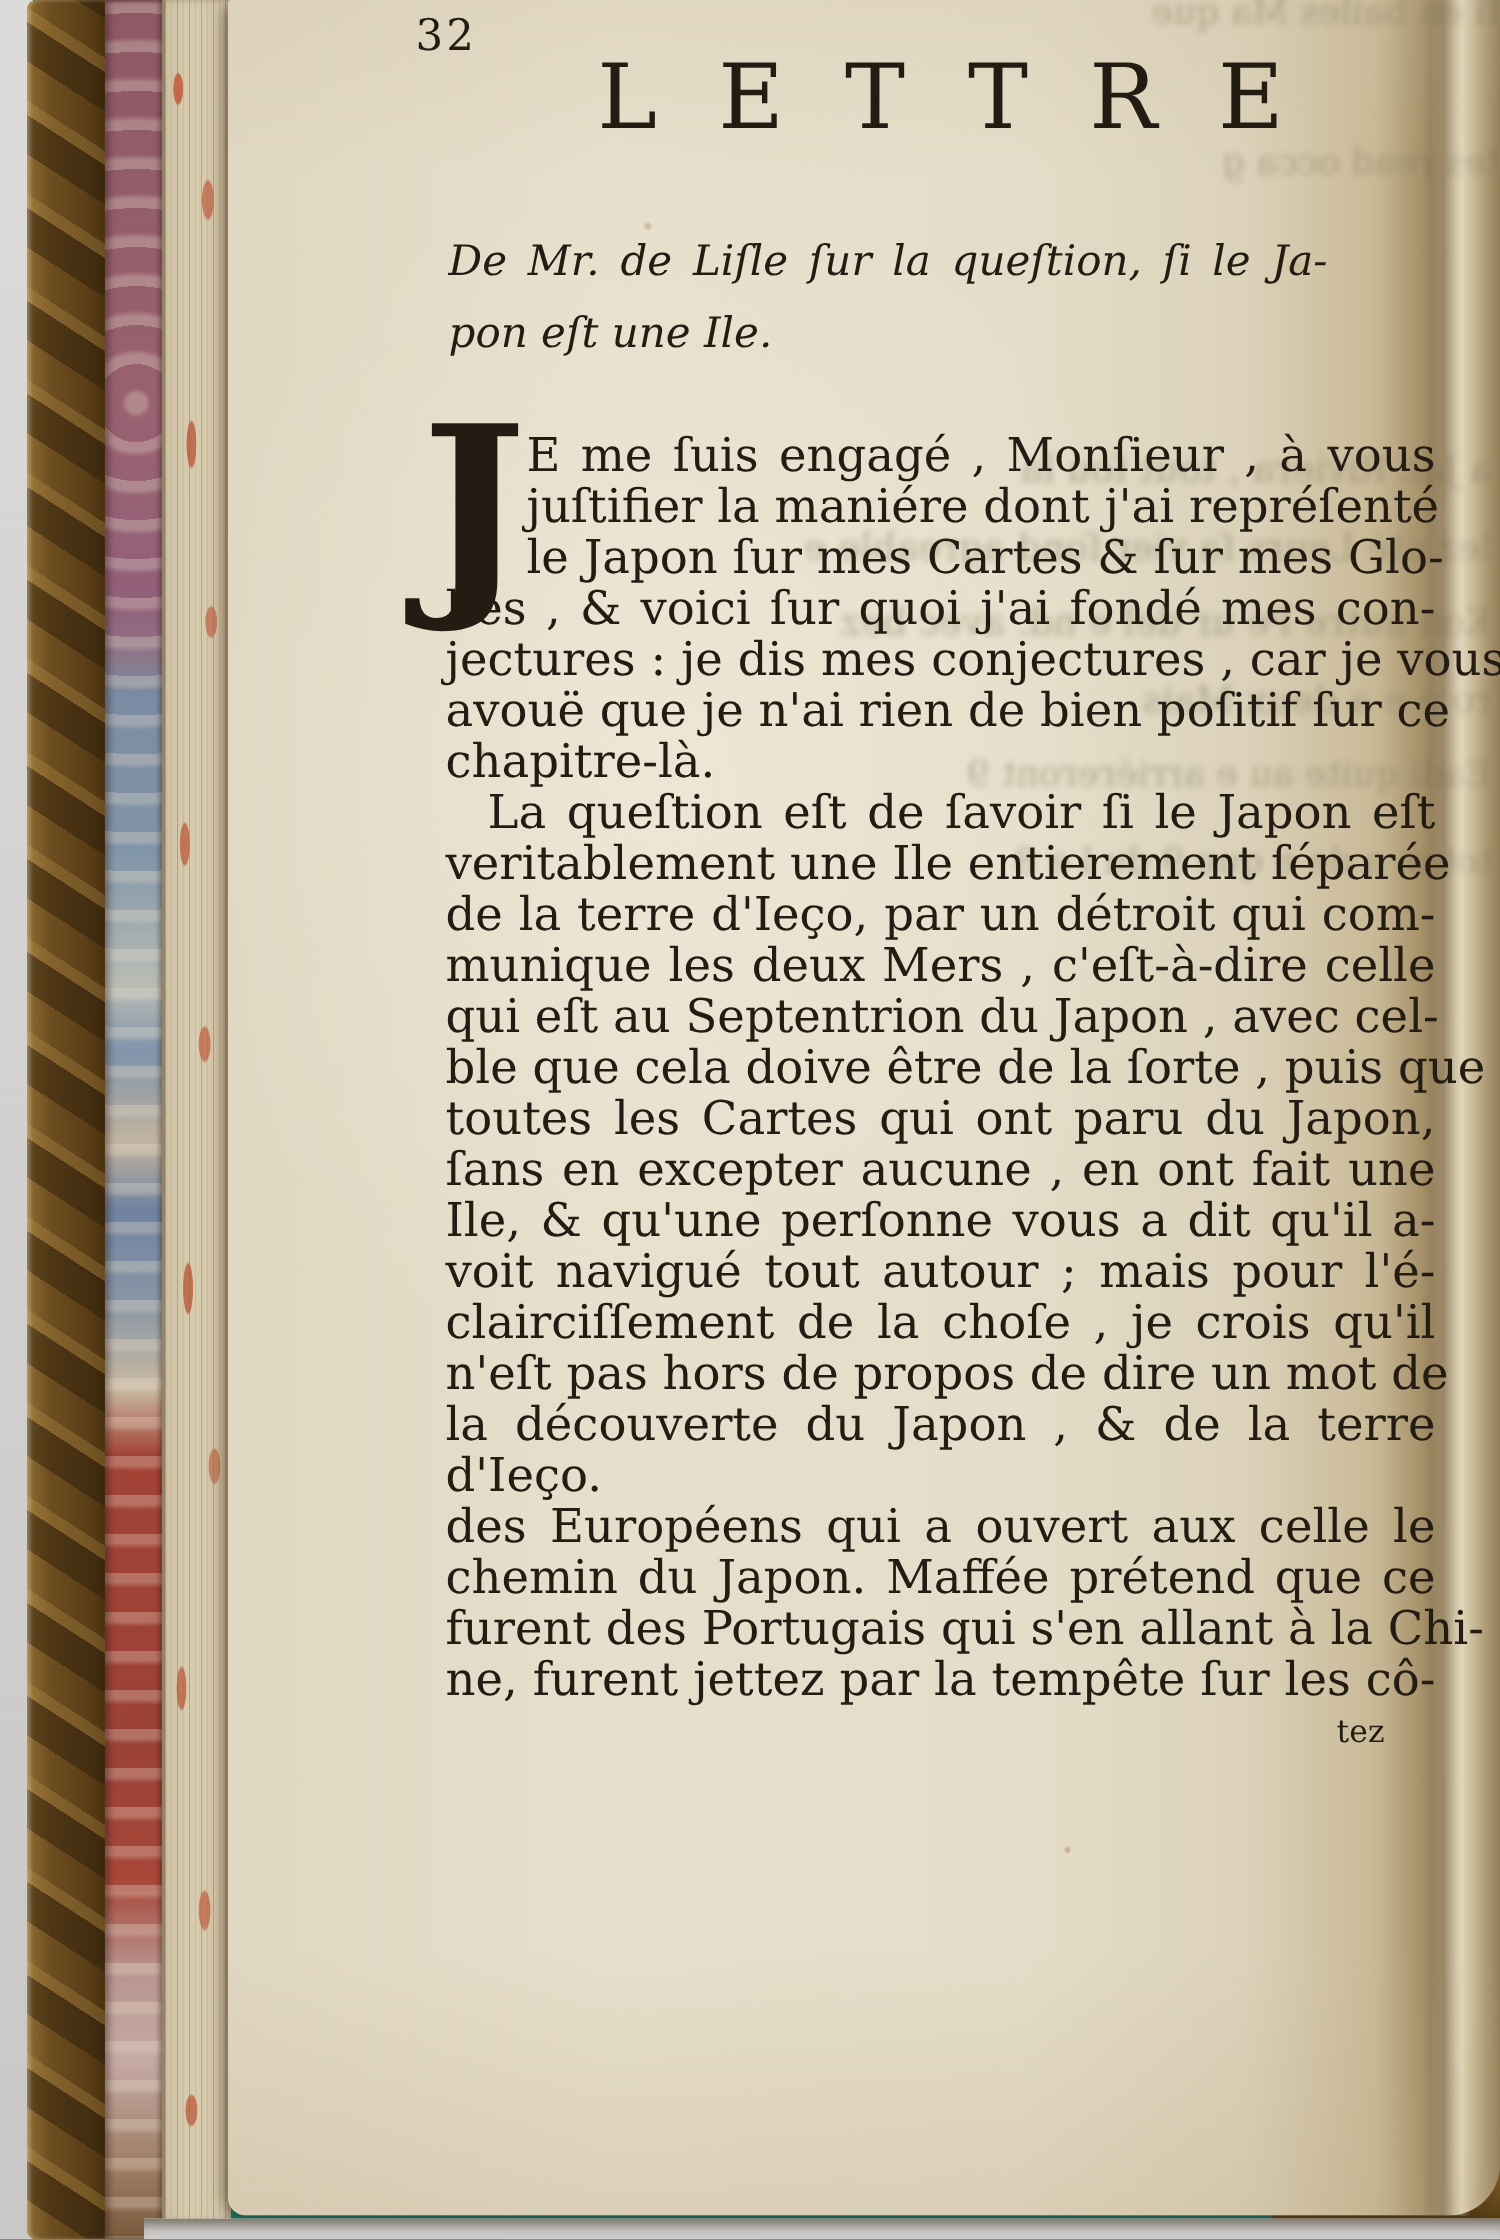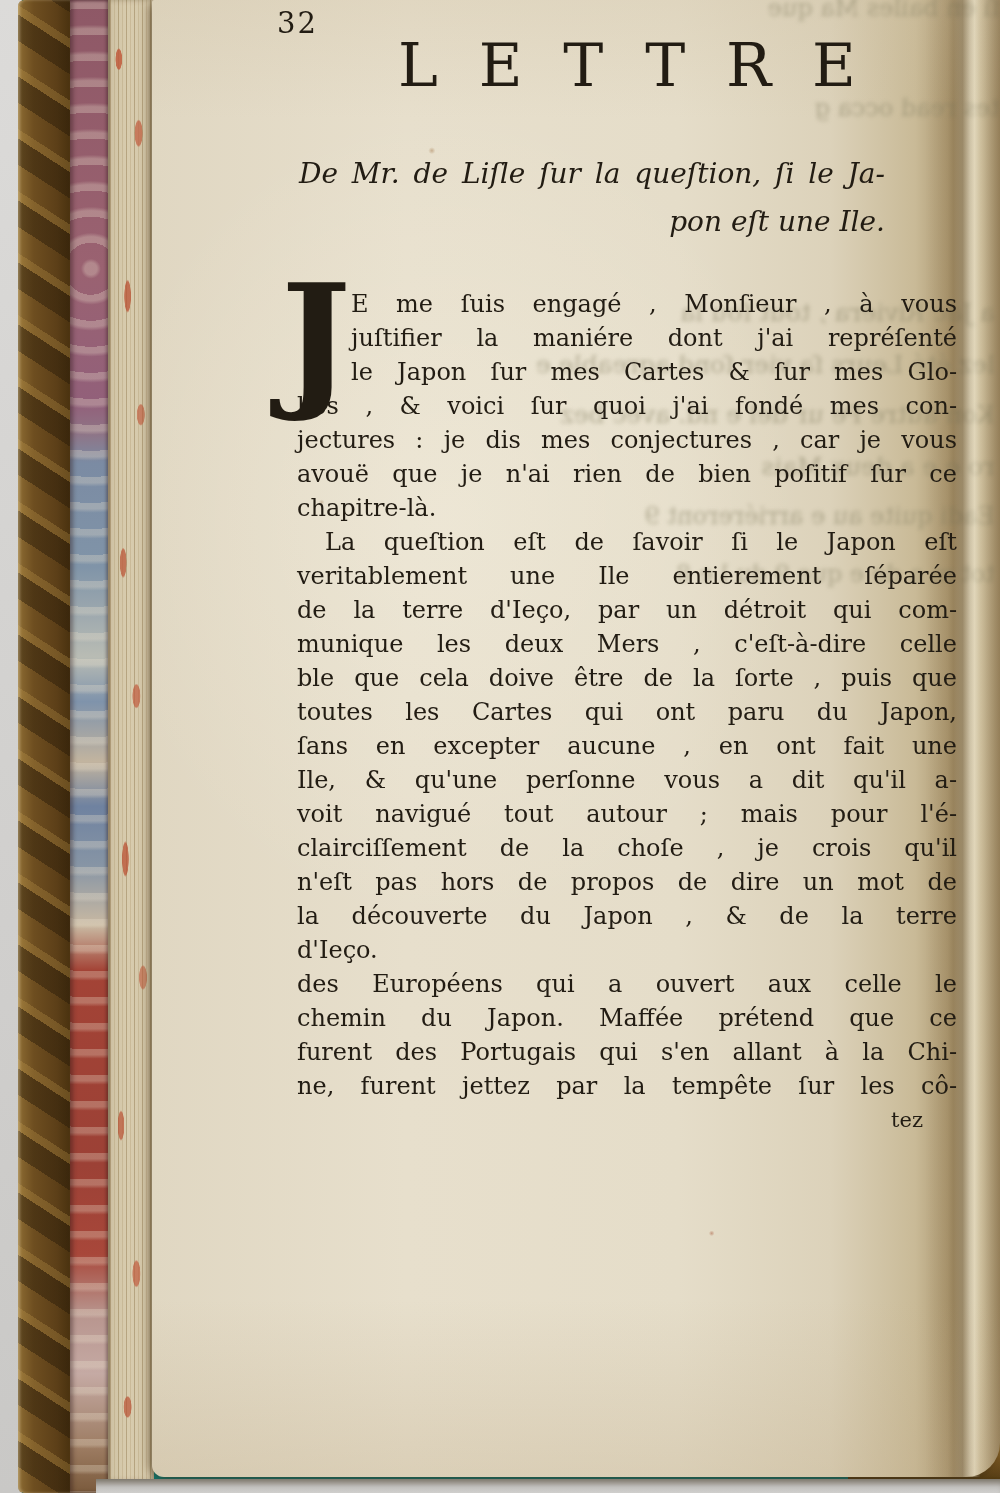--- a/index.html
+++ b/index.html
@@ -92,23 +92,23 @@
   
   .text-col { position:absolute; left:297px; top:0; width:660px; height:1477px; z-index:7;
     color:#221c13; }
   .pageno { position:absolute; left:-20px; top:6px; font-size:29px; letter-spacing:2px; }
   .title { position:absolute; left:0; top:30px; width:100%;
     text-align:center; font-size:60px; font-weight:400;
     letter-spacing:.68em; padding-left:.68em; white-space:nowrap; }
   .subtitle { position:absolute; left:2px; top:150px; width:586px;
     font-style:italic; font-size:28px; line-height:48px; }
   .subtitle .s0 { text-align:justify; text-align-last:justify; white-space:nowrap; }
-  .subtitle .s1 { text-align:right; }
+  .subtitle .s1 { text-align:left; }
   .body-col { position:absolute; left:0; top:287px; width:660px; }
-  .bl { height:34px; line-height:34px; font-size:24px;
+  .bl { height:34px; line-height:34px; font-size:31px;
         text-align:justify; text-align-last:justify; white-space:nowrap; }
   .bl.dcpad { padding-left:54px; }
   .bl.ind { text-indent:28px; }
   .bl.short { text-align-last:left; }
   .dropcap { position:absolute; left:-16px; top:264px; font-size:148px; line-height:1;
     font-weight:700; z-index:8; }
   .catchword { height:34px; line-height:34px; font-size:21px;
     text-align:right; padding-right:34px; }
 </style>
 </head>
@@ -154,20 +154,21 @@
       <div class="bl dcpad">le Japon ſur mes Cartes &amp; ſur mes Glo-</div>
       <div class="bl">bes , &amp; voici ſur quoi j'ai fondé mes con-</div>
       <div class="bl">jectures : je dis mes conjectures , car je vous</div>
       <div class="bl">avouë que je n'ai rien de bien poſitif ſur ce</div>
       <div class="bl short">chapitre-là.</div>
 
       <div class="bl ind">La queſtion eſt de ſavoir ſi le Japon eſt</div>
       <div class="bl">veritablement une Ile entierement ſéparée</div>
       <div class="bl">de la terre d'Ieço, par un détroit qui com-</div>
       <div class="bl">munique les deux Mers , c'eſt-à-dire celle</div>
+      <div class="bl">qui eſt au Septentrion du Japon , avec cel-</div>
       <div class="bl">ble que cela doive être de la ſorte , puis que</div>
       <div class="bl">toutes les Cartes qui ont paru du Japon,</div>
       <div class="bl">ſans en excepter aucune , en ont fait une</div>
       <div class="bl">Ile, &amp; qu'une perſonne vous a dit qu'il a-</div>
       <div class="bl">voit navigué tout autour ; mais pour l'é-</div>
       <div class="bl">clairciſſement de la choſe , je crois qu'il</div>
       <div class="bl">n'eſt pas hors de propos de dire un mot de</div>
       <div class="bl">la découverte du Japon , &amp; de la terre</div>
       <div class="bl short">d'Ieço.</div>
 

